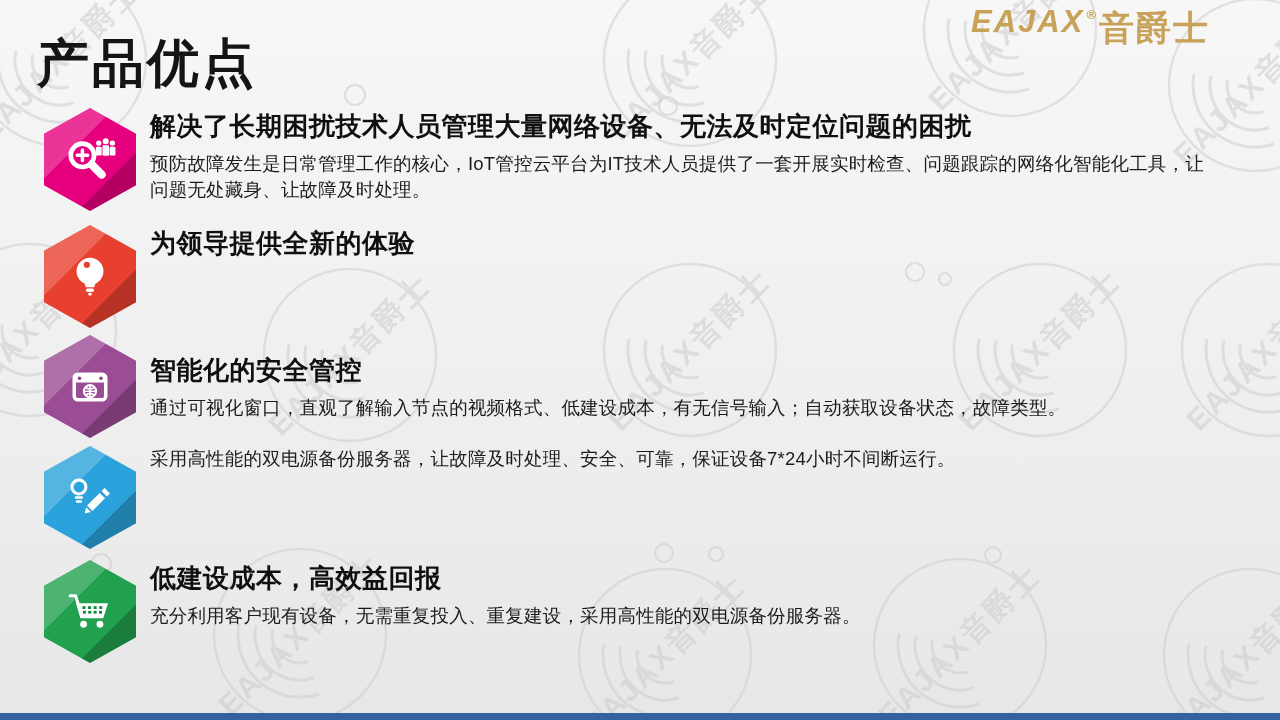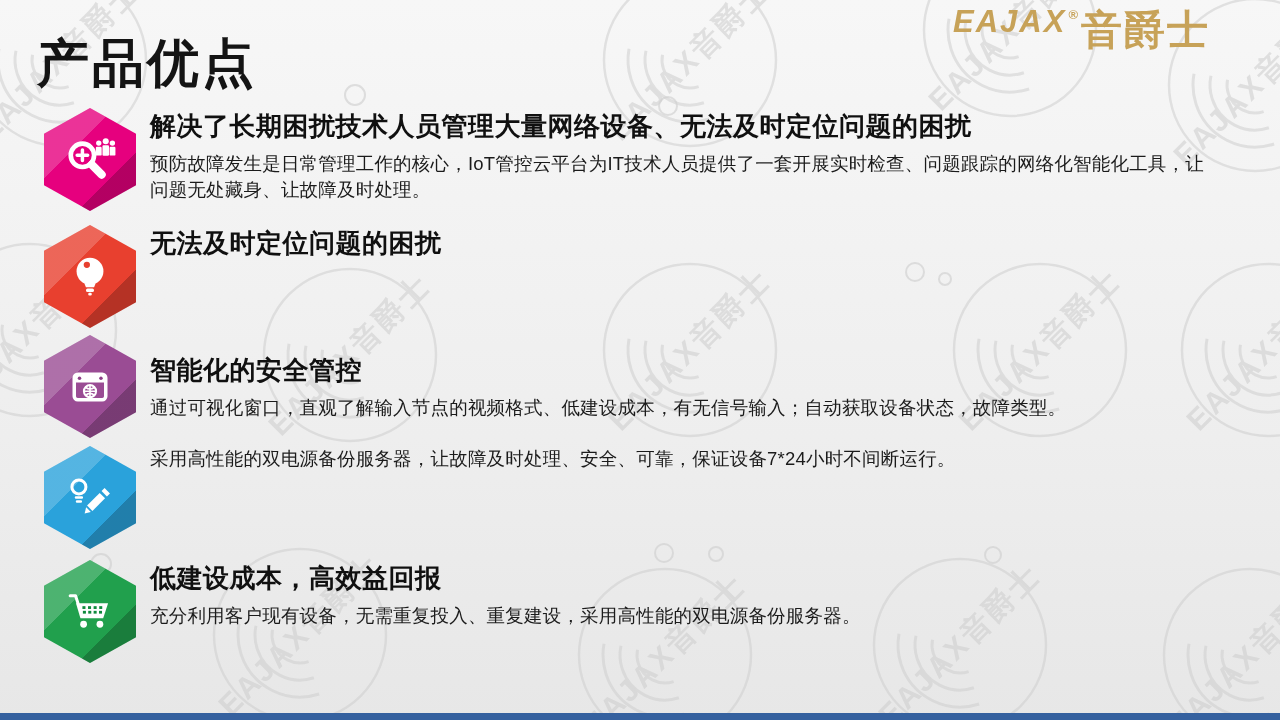--- a/index.html
+++ b/index.html
@@ -18,21 +18,21 @@
             letter-spacing:3px;color:#cdcdcd;}
   .dot{position:absolute;border:2px solid #d0d0d0;border-radius:50%;opacity:.65;}
 
   
   h1.title{position:absolute;left:26px;top:18px;margin:11px;font-size:52px;
            font-weight:700;color:#141414;letter-spacing:3px;}
   .logo{position:absolute;top:6px;right:70px;display:flex;align-items:flex-start;
         color:#c7a258;line-height:1;}
   .logo .brand{font-size:31px;font-weight:700;font-style:italic;letter-spacing:2px;}
   .logo .reg{font-size:13px;margin:2px 3px 0 2px;font-weight:700;}
-  .logo .brand-cn{font-size:41px;font-weight:600;margin-top:4px;letter-spacing:2px;}
+  .logo .brand-cn{font-size:35px;font-weight:600;margin-top:4px;letter-spacing:2px;}
 
   
   .row{position:absolute;left:44px;display:flex;align-items:flex-start;gap:14px;}
   .hex{position:relative;flex:0 0 92px;width:92px;height:103px;
        clip-path:polygon(50% 0,100% 25%,100% 75%,50% 100%,0 75%,0 25%);
        display:flex;align-items:center;justify-content:center;}
   .hex::before{content:"";position:absolute;inset:0;
        background:linear-gradient(135deg,rgba(255,255,255,.20) 0 36%,rgba(255,255,255,0) 36%);}
   .hex::after{content:"";position:absolute;inset:0;
        background:linear-gradient(315deg,rgba(0,0,0,.22) 0 30%,rgba(0,0,0,0) 30%);}
@@ -197,21 +197,21 @@
         <g fill="#fff">
           <circle cx="24" cy="19" r="11.5"></circle>
           <path d="M19.2 29.5h9.6l-1.3 3.2h-7z"></path>
           <rect x="20.6" y="33.8" width="6.8" height="3" rx="1.3"></rect>
           <rect x="22.5" y="37.6" width="3" height="2.3" rx="1"></rect>
         </g>
         <circle cx="21.3" cy="13.6" r="2.7" fill="#e8402f"></circle>
       </svg>
     </div>
     <div class="txt">
-      <h2>无法及时定位问题的困扰</h2>
+      <h2>为领导提供全新的体验</h2>
     </div>
   </section>
 
   <section class="row row-3">
     <div class="hex hex-3">
       <svg width="56" height="56" viewBox="0 0 48 48">
         <rect x="10.5" y="13" width="27" height="22" rx="3" fill="none" stroke="#fff" stroke-width="3"></rect>
         <path d="M10.5 16a3 3 0 013-3h21a3 3 0 013 3v4.2h-27z" fill="#fff"></path>
         <circle cx="15" cy="16.6" r="1.5" fill="#8c3e86"></circle>
         <circle cx="33.4" cy="16.6" r="1.5" fill="#8c3e86"></circle>

